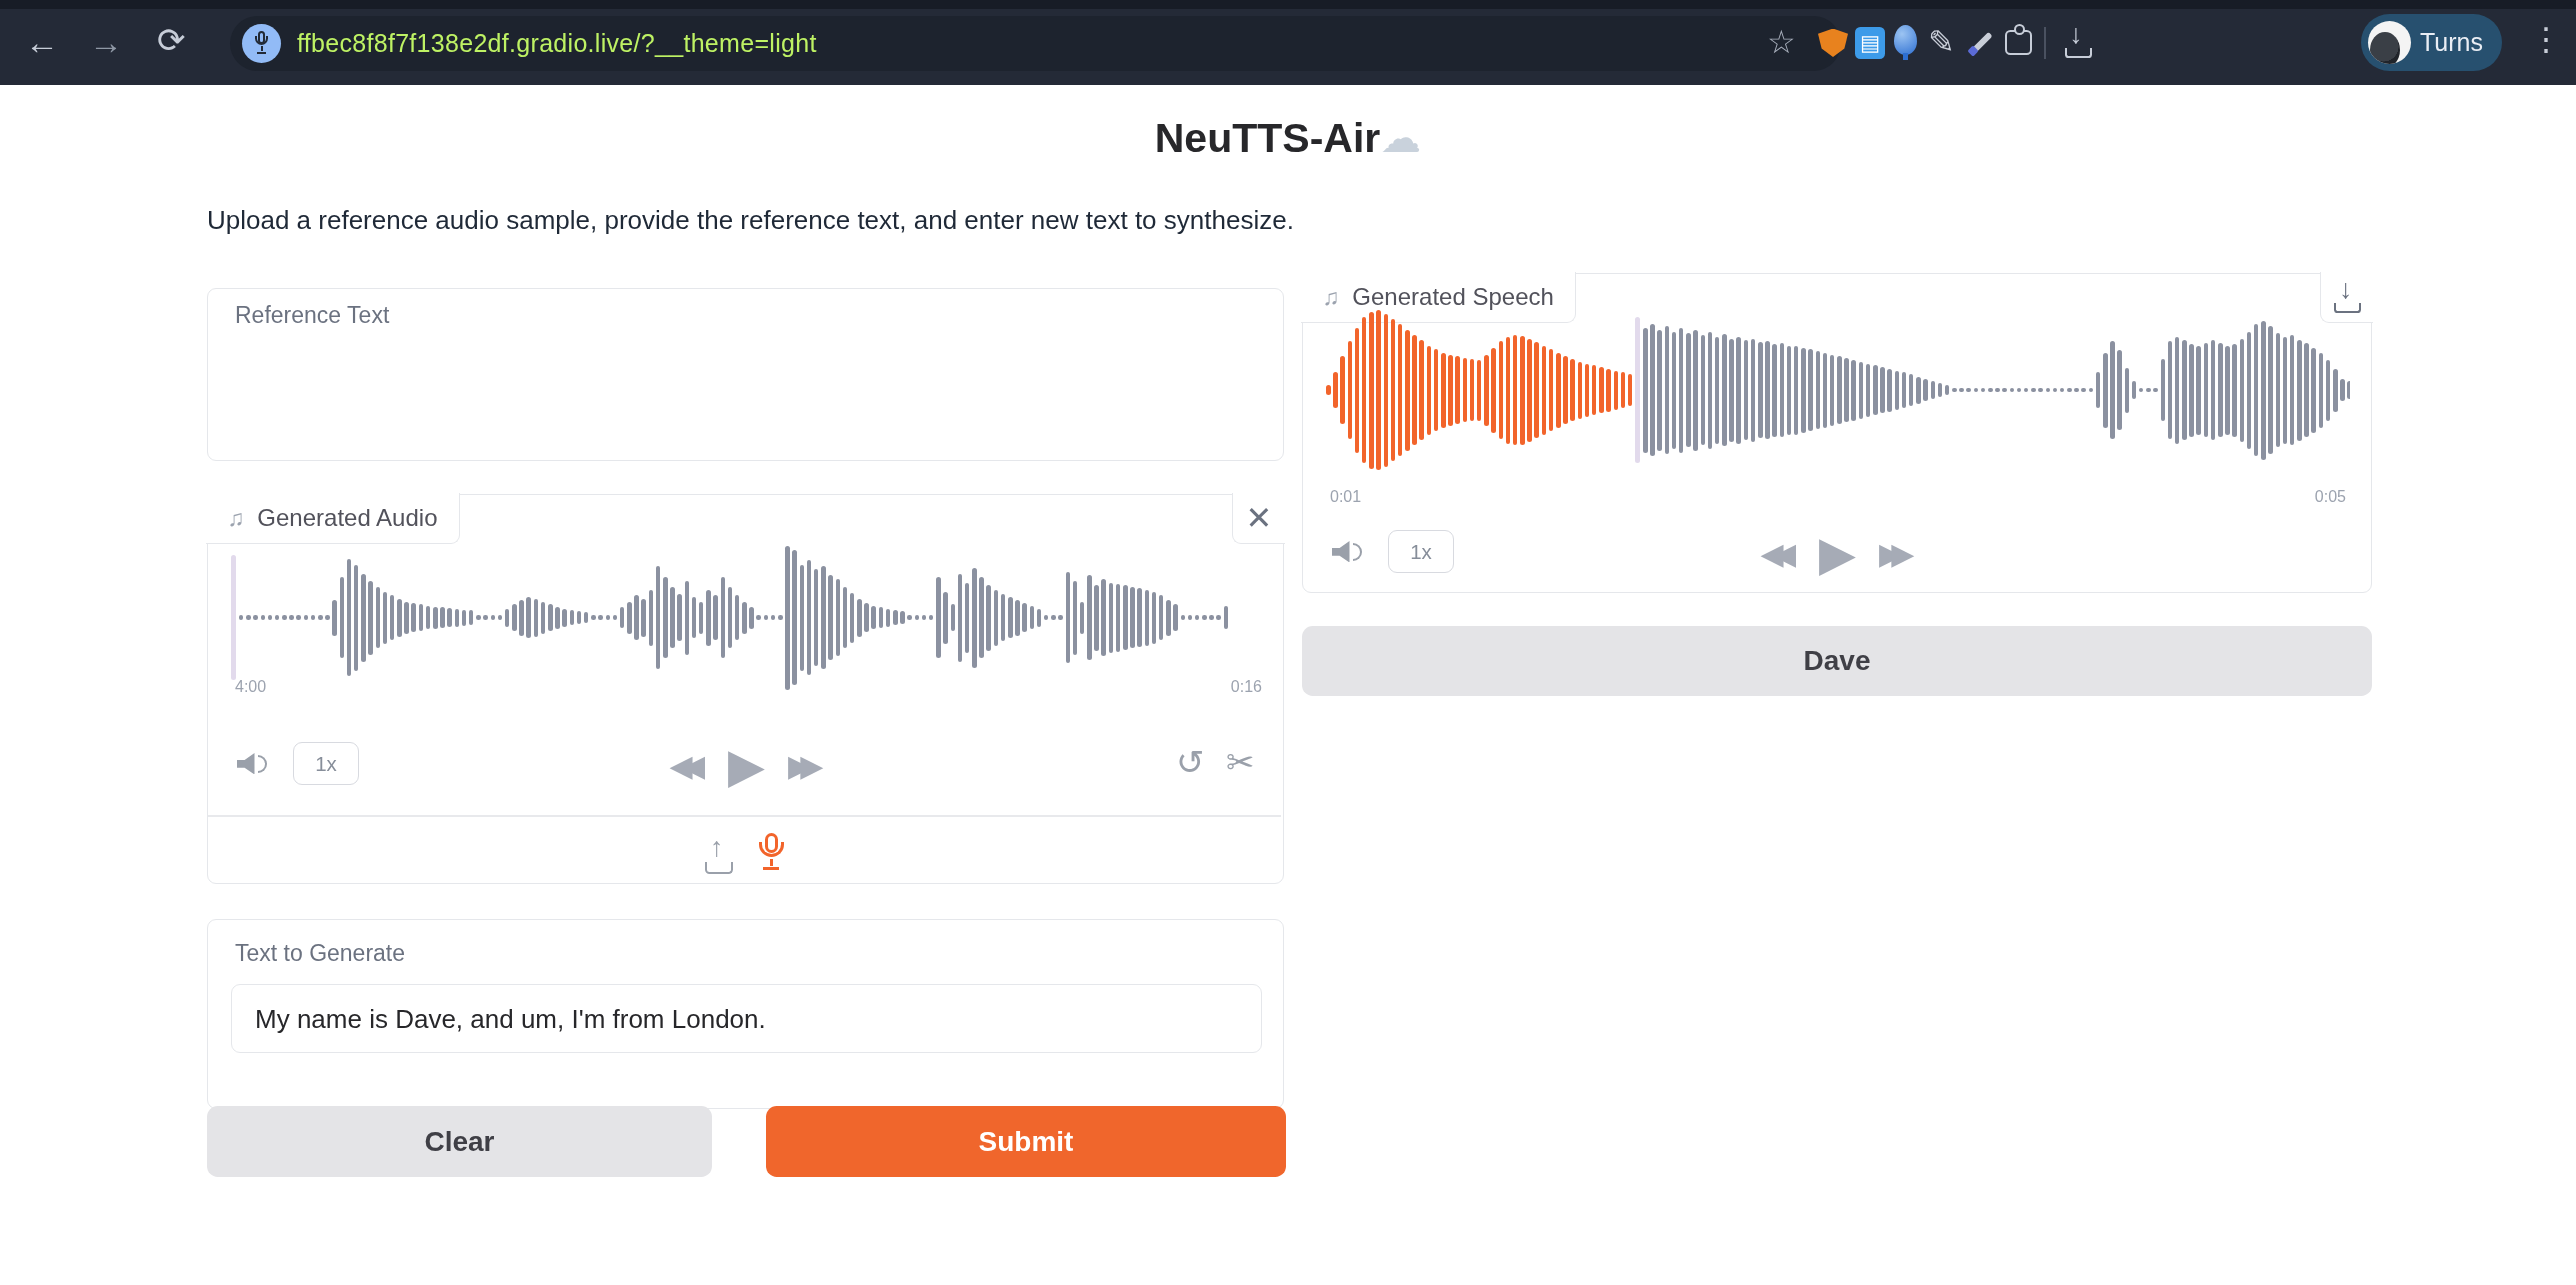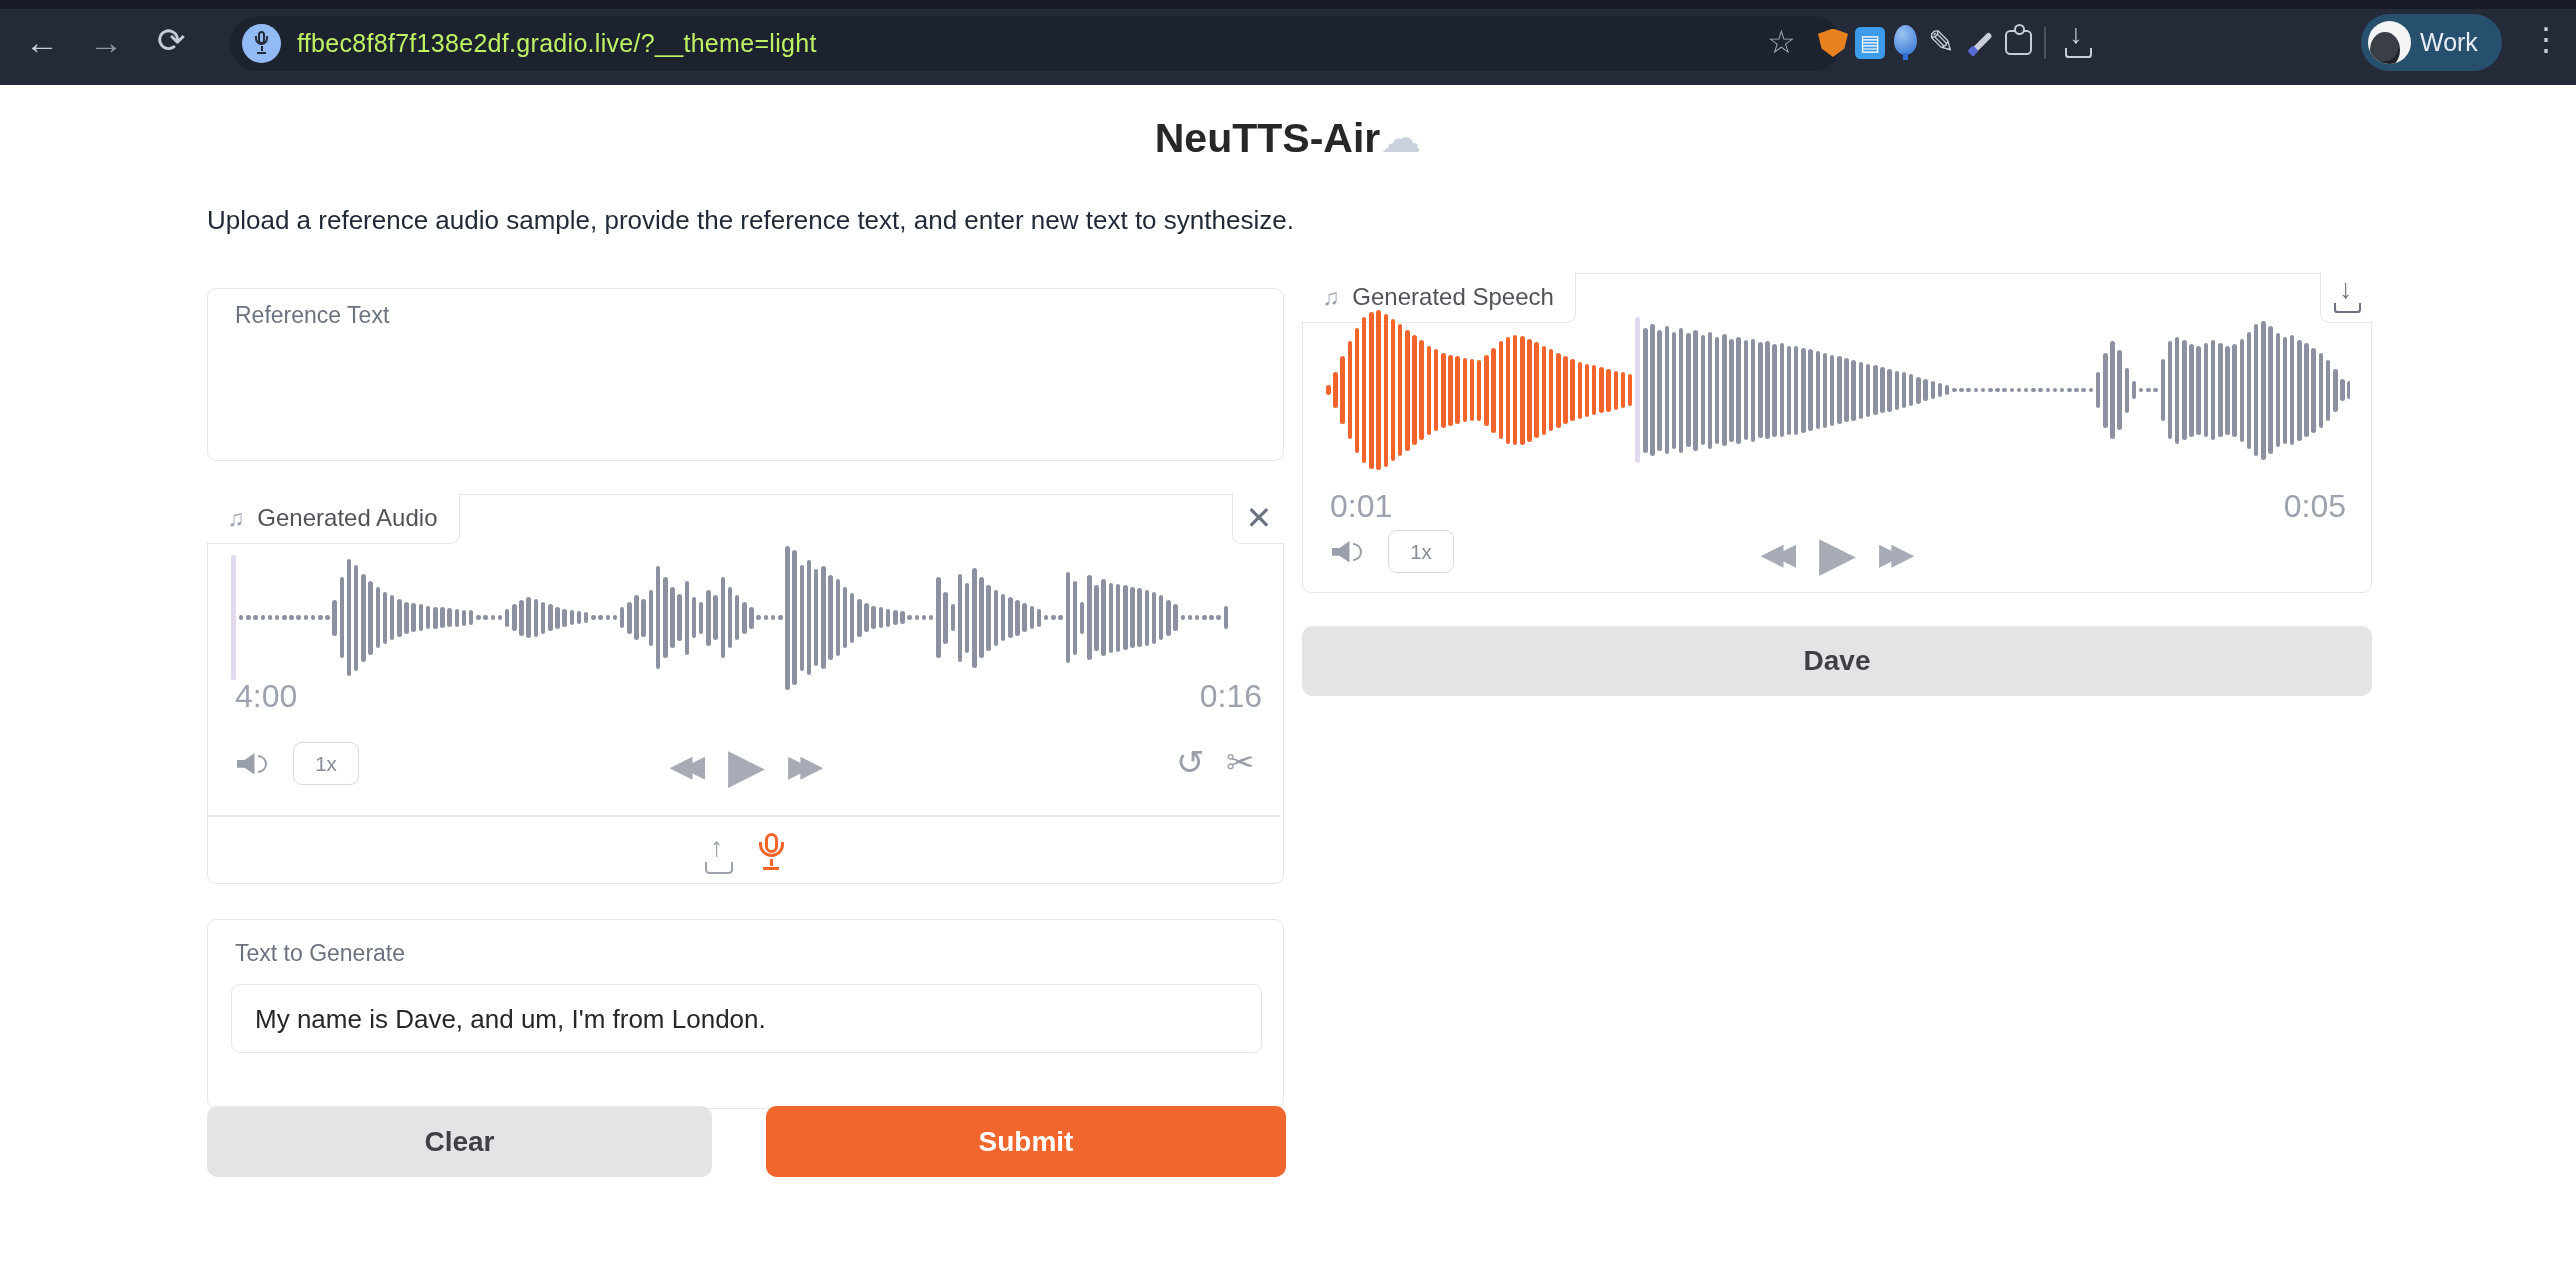--- a/index.html
+++ b/index.html
@@ -61,21 +61,21 @@
   .corner-tab .tab-label { font-size:24px; color:#52525B; }
   .corner-btn { background:#fff; border-left:1.8px solid #E5E7EB; border-bottom:1.8px solid #E5E7EB;
     border-radius:0 9px 0 9px; display:flex; align-items:center; justify-content:center; }
 
   
   .wave { display:flex; align-items:center; gap:2.7px; overflow:hidden; }
   .wave .bar { flex:0 0 auto; width:4.5px; border-radius:3.6px; }
   .wave .dot { flex:0 0 auto; width:4.5px; height:4.5px; border-radius:50%; }
   .wave .cursor { flex:0 0 auto; width:5.3px; height:82%; border-radius:2.7px; }
 
-  .time-label { font-size:32px; color:#9CA3AF; }
+  .time-label { font-size:16px; color:#9CA3AF; }
 
   
   .vol { width:39px; height:36px; }
   .vol .cone { position:absolute; left:0; top:7.1px; width:18px; height:21.4px; background:#9AA0AA;
     clip-path:polygon(0 32%,45% 32%,100% 0,100% 100%,45% 68%,0 68%); }
   .vol .w1 { position:absolute; left:21.4px; top:9px; width:9px; height:18px; border:2.7px solid #9AA0AA; border-left:none; border-radius:0 10.7px 10.7px 0; }
   .speed-btn { border:1.8px solid #D8DAE0; border-radius:9px; font-size:20.5px; color:#878E9A;
     display:flex; align-items:center; justify-content:center; background:#fff; }
   .transport { display:flex; align-items:center; gap:23px; justify-content:center; }
   .transport .skip { font-size:30px; color:#A6ABB6; letter-spacing:-10.7px; padding-right:10.7px; }
@@ -131,21 +131,21 @@
       <span class="tip"></span>
   </div>
   <div class="abs ext-puzzle"></div>
   <div class="abs toolbar-sep"></div>
   <div class="abs tb-dl">
     <span class="arr">↓</span>
       <span class="tray"></span>
   </div>
   <div class="abs profile-chip">
     <span class="profile-avatar"></span>
-    <span class="profile-name">Work</span>
+    <span class="profile-name">Turns</span>
   </div>
   <div class="abs kebab">⋮</div>
 </div>
 
 <div class="abs page-title">
   <span>NeuTTS-Air</span><span class="cloud">☁</span>
 </div>
 <div class="abs page-subtitle">Upload a reference audio sample, provide the reference text, and enter new text to synthesize.</div>
 
 <div class="abs panel" style="left:207px; top:288px; width:1077px; height:173px;">

